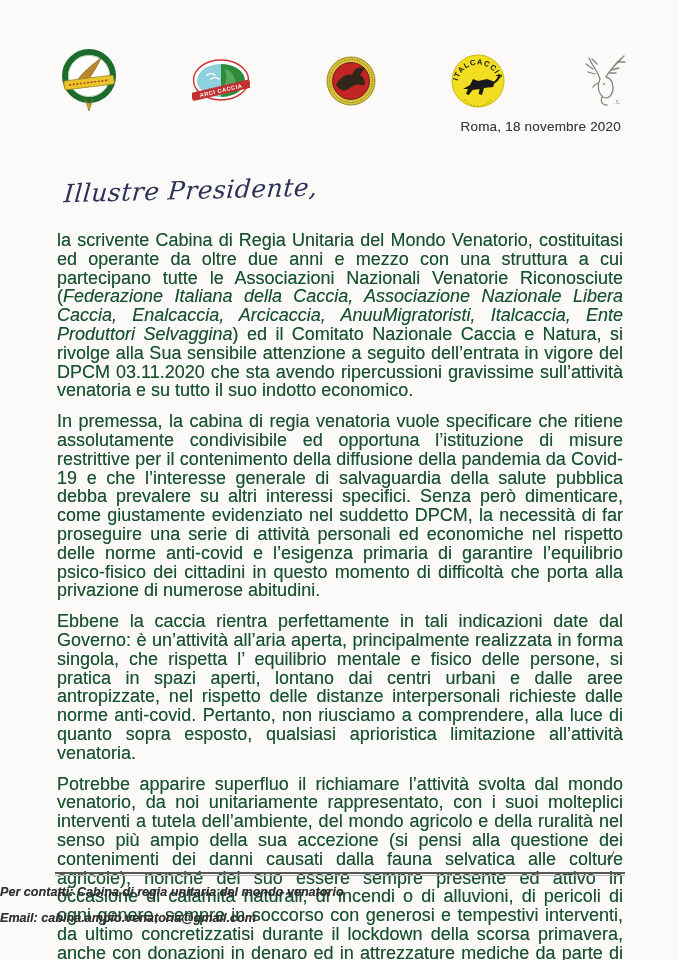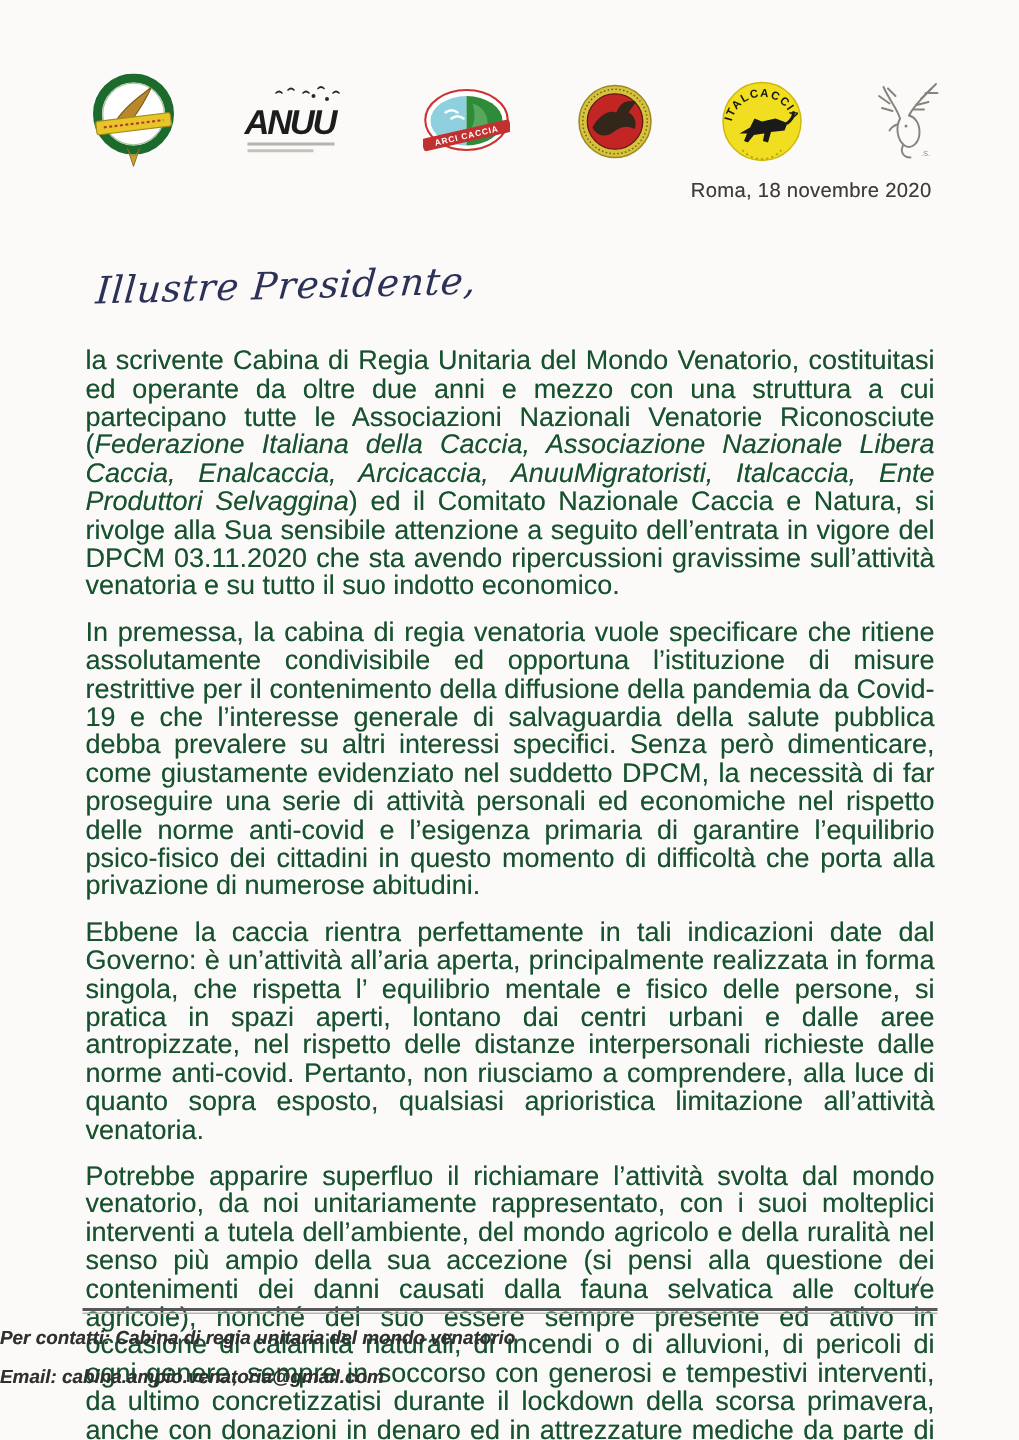--- a/index.html
+++ b/index.html
@@ -63,32 +63,20 @@
         <circle cx="27" cy="27" r="20.5" fill="none" stroke="#a8c3a0" stroke-width="0.8"></circle>
         <path d="M14,34 C18,26 26,19 34,13 L39,9 C36,16 31,24 26,31 C30,33 35,34 38,36 L22,38 C17,38 14,36 14,34 Z" fill="#b9882c" stroke="#7c5a16" stroke-width="0.7"></path>
         <g transform="rotate(-7 27 33)">
           <rect x="2" y="29" width="50" height="9" rx="1.5" fill="#e8c62a" stroke="#a3891b" stroke-width="0.8"></rect>
           <line x1="7" y1="33.5" x2="47" y2="33.5" stroke="#b03a2a" stroke-width="1.4" stroke-dasharray="2,1.6"></line>
         </g>
         <path d="M23,50 C25,56 29,56 31,50 L27,62 Z" fill="#c7a22e" stroke="#8a6c18" stroke-width="0.6"></path>
       </svg>
     </span>
 
-    <span class="logo">
-      <svg width="74" height="52" viewBox="0 0 74 52">
-        <g stroke="#2a2a2a" stroke-width="1.1" fill="none" stroke-linecap="round">
-          <path d="M22,7 q2,-2 4,0 M30,5 q2,-2 4,0 M40,7 q2,-2 4,0 M50,4 q2,-2 4,0 M60,7 q2,-2 4,0"></path>
-          <circle cx="47" cy="9" r="0.8" fill="#2a2a2a"></circle>
-          <circle cx="56" cy="11" r="0.8" fill="#2a2a2a"></circle>
-        </g>
-        <text x="1" y="34" font-size="23" font-weight="bold" font-style="italic" letter-spacing="-1.5" fill="#1c1c1c">ANUU</text>
-        <rect x="3" y="40" width="58" height="2" fill="#b4b4ac"></rect>
-        <rect x="3" y="44.5" width="44" height="2" fill="#c3c3bb"></rect>
-      </svg>
-    </span>
 
     <span class="logo">
       <svg width="58" height="44" viewBox="0 0 58 44">
         <ellipse cx="29" cy="21" rx="27.5" ry="20" fill="#ffffff" stroke="#cc3333" stroke-width="1.4"></ellipse>
         <path d="M29,5 A24,16.5 0 0 0 29,38 Z" fill="#8fd0df"></path>
         <path d="M29,5 A24,16.5 0 0 1 29,38 Z" fill="#2e8b3a"></path>
         <path d="M33,10 C40,12 44,18 43,26 C38,30 33,30 31,28 C35,24 35,16 33,10 Z" fill="#57a75f"></path>
         <path d="M15,16 q4,-3 8,0 M19,20 q4,-3 8,0" stroke="#ffffff" stroke-width="1.6" fill="none" stroke-linecap="round"></path>
         <g transform="rotate(-13 29 31)">
           <rect x="-1" y="27" width="60" height="8.5" rx="2" fill="#c23131"></rect>

